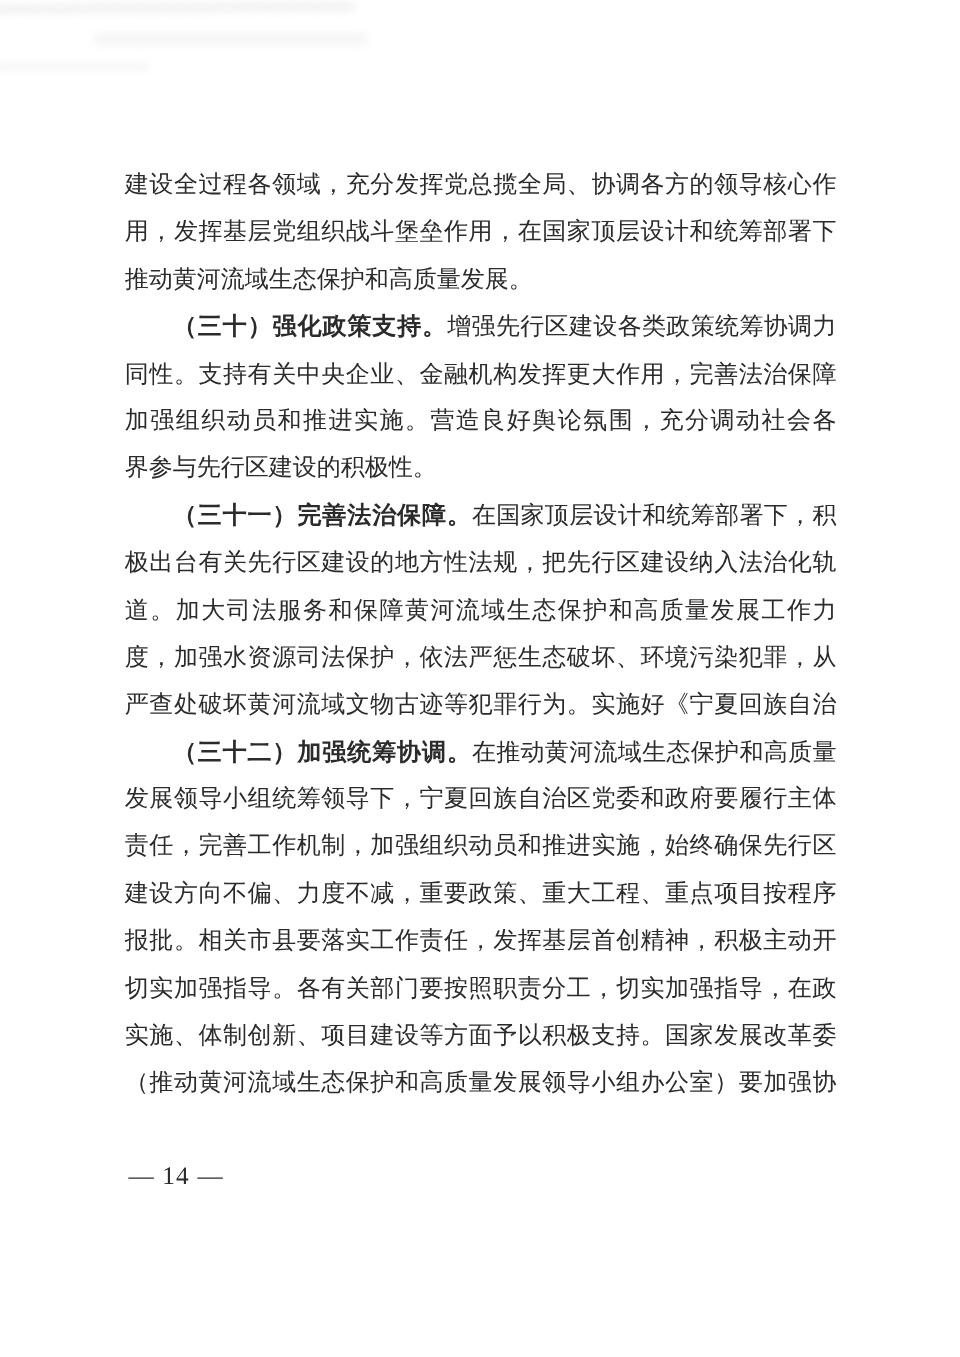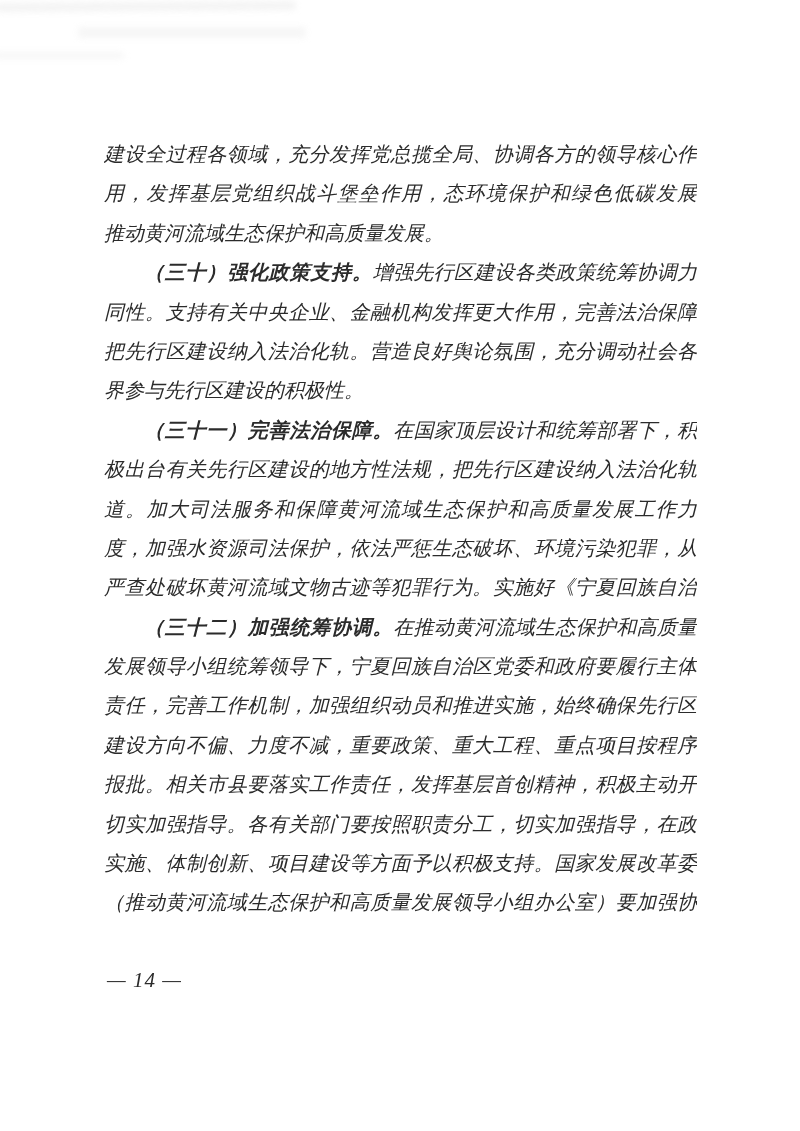--- a/index.html
+++ b/index.html
@@ -7,21 +7,20 @@
     padding: 0;
     background: #ffffff;
   }
   .page {
     position: relative;
     width: 800px;
     height: 1131px;
     background: #ffffff;
     overflow: hidden;
     font-family: "Liberation Serif", "DejaVu Serif", serif;
-    font-style: italic;
   }
   
   .artifact {
     position: absolute;
     background: #efefef;
     filter: blur(3px);
     border-radius: 4px;
     opacity: 0.7;
   }
   .artifact.a1 { left: -4px; top: 2px;  width: 300px; height: 9px;  transform: rotate(-0.4deg); }
@@ -64,27 +63,27 @@
 <body>
 
 <div class="page">
   <div class="artifact a1"></div>
   <div class="artifact a2"></div>
   <div class="artifact a3"></div>
 
   <main class="text-block">
       <div class="paragraph">
         <div class="line">建设全过程各领域，充分发挥党总揽全局、协调各方的领导核心作</div>
-        <div class="line">用，发挥基层党组织战斗堡垒作用，态环境保护和绿色低碳发展</div>
+        <div class="line">用，发挥基层党组织战斗堡垒作用，在国家顶层设计和统筹部署下</div>
         <div class="line para-end">推动黄河流域生态保护和高质量发展。</div>
       </div>
       <div class="paragraph">
         <div class="line indent"><b>（三十）强化政策支持。</b>增强先行区建设各类政策统筹协调力</div>
         <div class="line">同性。支持有关中央企业、金融机构发挥更大作用，完善法治保障</div>
-        <div class="line">把先行区建设纳入法治化轨。营造良好舆论氛围，充分调动社会各</div>
+        <div class="line">加强组织动员和推进实施。营造良好舆论氛围，充分调动社会各</div>
         <div class="line para-end">界参与先行区建设的积极性。</div>
       </div>
       <div class="paragraph">
         <div class="line indent"><b>（三十一）完善法治保障。</b>在国家顶层设计和统筹部署下，积</div>
         <div class="line">极出台有关先行区建设的地方性法规，把先行区建设纳入法治化轨</div>
         <div class="line">道。加大司法服务和保障黄河流域生态保护和高质量发展工作力</div>
         <div class="line">度，加强水资源司法保护，依法严惩生态破坏、环境污染犯罪，从</div>
         <div class="line">严查处破坏黄河流域文物古迹等犯罪行为。实施好《宁夏回族自治</div>
       </div>
       <div class="paragraph">

